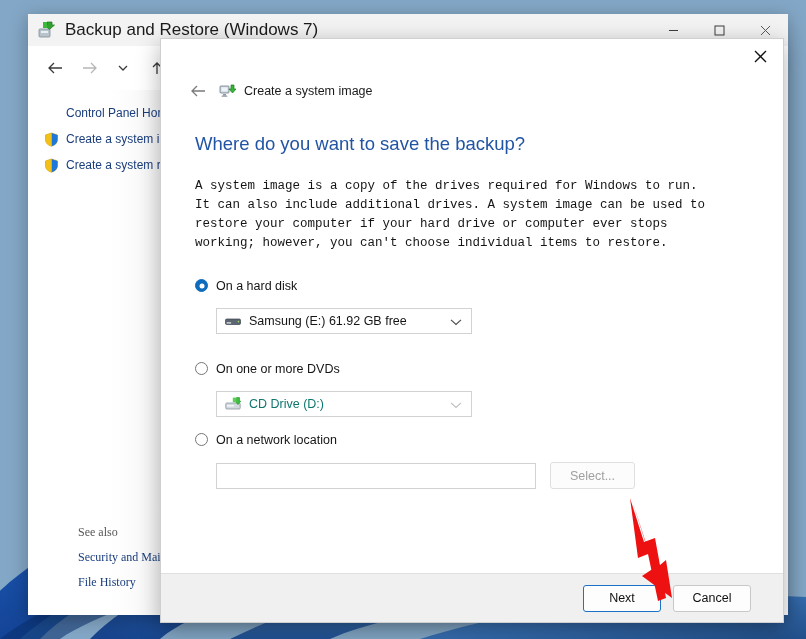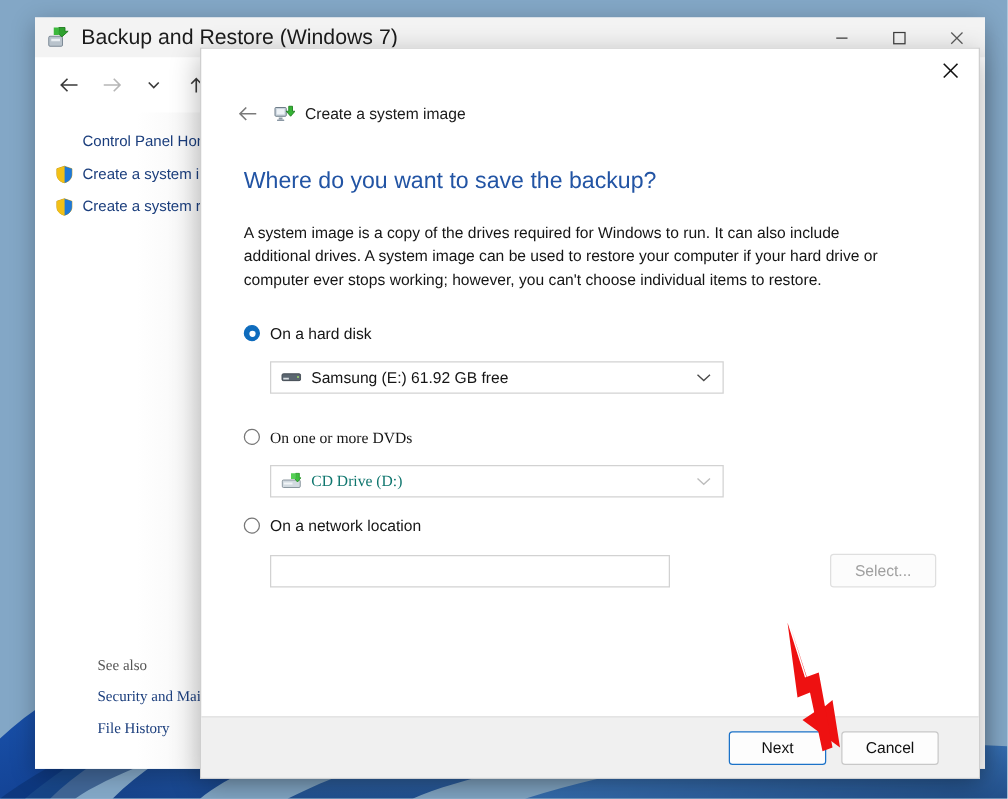--- a/index.html
+++ b/index.html
@@ -183,20 +183,21 @@
   #wiz-title {
     font-size: 18.5px; color: #2254a4;
     font-weight: normal;
     margin-bottom: 22px;
   }
   #wiz-desc {
     font-size: 12.5px; color: #151515;
     line-height: 19px;
     width: 516px;
     margin-bottom: 26px;
+    font-family: Liberation Mono, monospace;
   }
   .opt-group { margin-bottom: 8px; }
   .radio-row {
     display: flex; 
     height: 20px;
     margin-bottom: 9px;
   }
   .radio {
     width: 13px; height: 13px; border-radius: 50%;
     border: 1px solid #767676;
@@ -213,37 +214,37 @@
     position: absolute; left: 50%; top: 50%;
     transform: translate(-50%,-50%);
     width: 5px; height: 5px; border-radius: 50%;
     background: #fff;
   }
   .radio-label {
     margin-left: 8px; font-size: 12.5px; color: #151515;
   }
   .combo {
     margin-left: 21px;
-    width: 363px; height: 26px;
+    width: 256px; height: 26px;
     border: 1px solid #d2d2d2;
     background: #fff;
     display: flex; align-items: center;
     padding: 0 0 0 8px;
     position: relative;
   }
   .combo .drv-icon { width: 16px; height: 14px; position: relative; flex: 0 0 auto; }
   .combo .combo-text {
     margin-left: 8px; font-size: 12.5px; color: #151515;
     white-space: nowrap;
   }
   .combo.disabled .combo-text { color: #0f766e; }
   .chev {
     position: absolute; right: 9px; top: 50%; transform: translateY(-50%);
   }
-  .net-row { display: flex; align-items: center; margin-left: 21px; justify-content: space-between; }
+  .net-row { display: flex; align-items: center; margin-left: 21px; }
   #net-input {
     width: 320px; height: 26px;
     border: 1px solid #d2d2d2;
     background: #fff;
     font-size: 12.5px;
     padding: 0 6px;
     font-family: "Liberation Sans", sans-serif;
     color: #151515;
   }
   #select-btn {
@@ -472,21 +473,21 @@
         </span>
         <span class="combo-text">Samsung (E:)  61.92 GB free</span>
         <span class="chev">
           <svg width="12" height="8" viewBox="0 0 12 8">
               <path d="M1 1.8 L6 6.4 L11 1.8" fill="none" stroke="#4a4a4a" stroke-width="1.1"></path>
             </svg>
         </span>
       </div>
     </div>
 
-    <div class="opt-group" style="margin-top:28px;font-family:Liberation Serif, serif;">
+    <div class="opt-group" style="margin-top:28px;">
       <div class="radio-row">
         <span class="radio"></span>
         <span class="radio-label">On one or more DVDs</span>
       </div>
       <div class="combo disabled">
         <span class="drv-icon">
           <svg width="16" height="14" viewBox="0 0 16 14">
             <rect x="0.8" y="6" width="14.4" height="6" rx="1" fill="#d2dae0" stroke="#7e8a94" stroke-width="0.7"></rect>
             <rect x="2" y="8" width="7" height="1.6" fill="#f2f5f7"></rect>
             <path d="M11.5 0.6 h3 v3.6 h1.3 l-2.8 3.4 L10.2 4.2 h1.3 Z" fill="#3fbf3f" stroke="#1f8b1f" stroke-width="0.6"></path>

